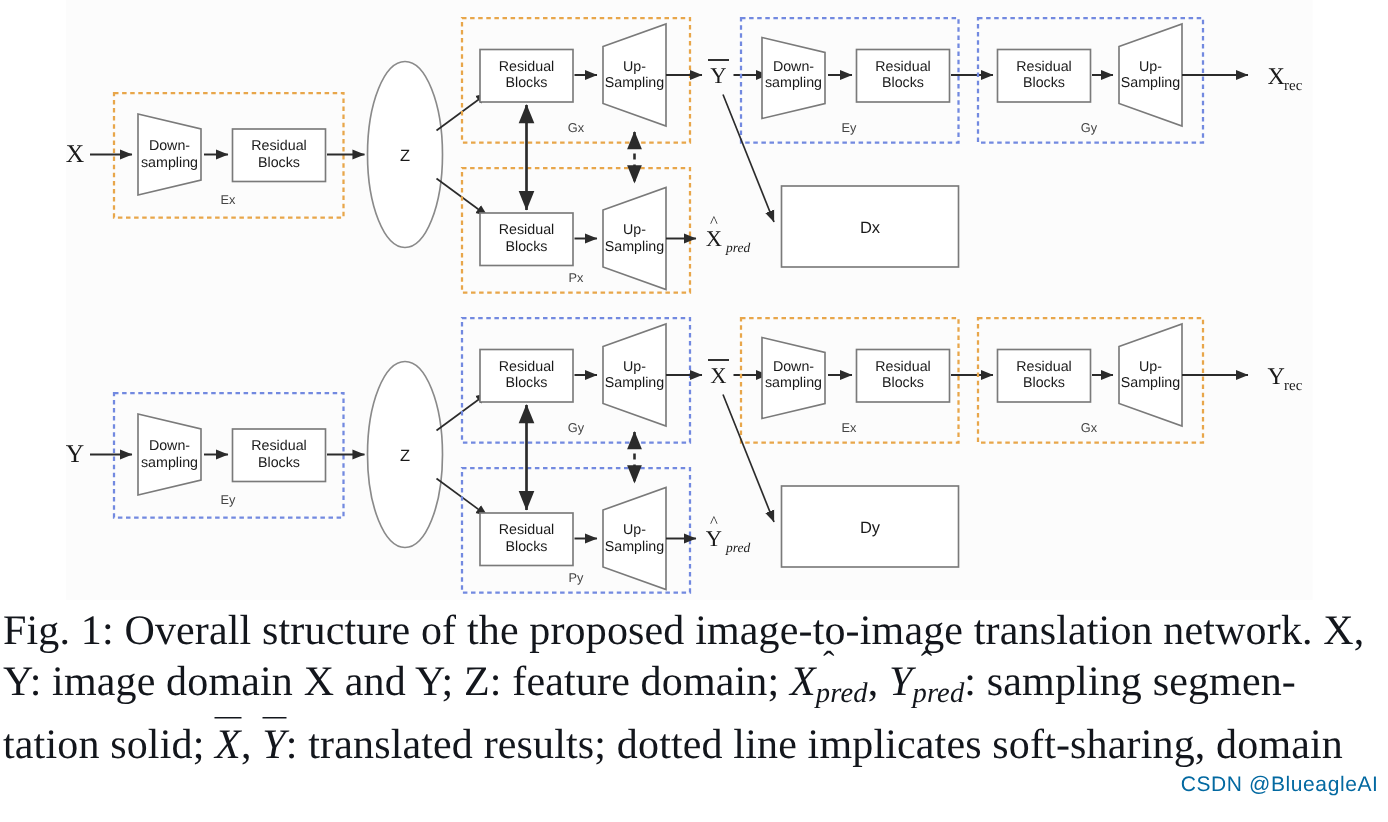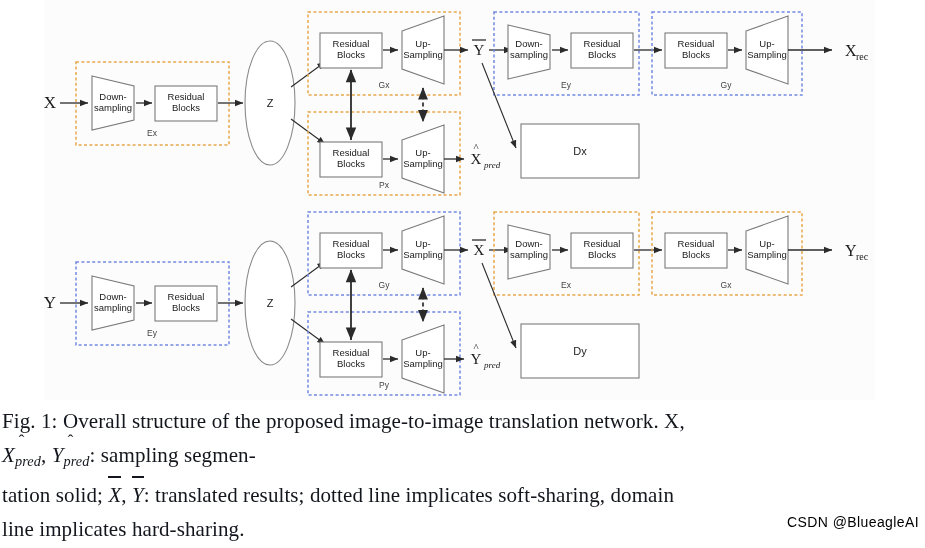--- a/index.html
+++ b/index.html
@@ -5,25 +5,25 @@
   html,body{margin:0;padding:0;background:#ffffff;}
   body{width:925px;height:548px;position:relative;font-family:"Liberation Sans",sans-serif;overflow:hidden;}
 
   #figure-panel{position:absolute;left:44px;top:0px;width:831px;height:400px;background:#fcfcfc;}
 
   svg#diagram{position:absolute;left:0;top:0;width:925px;height:400px;}
 
   
   #caption{position:absolute;left:0px;top:404px;width:925px;height:144px;
            font-family:"Liberation Serif",serif;color:#13161c;}
-  .cap-line{font-size:21px;line-height:34px;white-space:nowrap;padding-left:2px;letter-spacing:.1px;}
+  .cap-line{font-size:28px;line-height:34px;white-space:nowrap;padding-left:2px;letter-spacing:.1px;}
   .cap-line sub{font-size:.68em;font-style:italic;vertical-align:-0.25em;}
   .ital{font-style:italic;}
   #watermark{position:absolute;right:6px;top:110px;font-family:"Liberation Sans",sans-serif;
-             font-size:14px;color:#000000;letter-spacing:.4px;}
+             font-size:14px;color:#0369a1;letter-spacing:.4px;}
   .ovl{position:relative;display:inline-block;}
   .ovl>.bar{position:absolute;left:0;right:0;top:-0.06em;height:1.4px;background:#13161c;}
   .ovl>.hat{position:absolute;left:50%;transform:translateX(-50%);top:-0.30em;font-size:.8em;line-height:1;}
 </style>
 </head>
 <body>
 
 <div id="figure-panel"></div>
 
 <svg id="diagram" viewBox="0 0 925 400">
@@ -255,22 +255,19 @@
   <rect x="521" y="324" width="118" height="54" fill="#fff" stroke="#7a7a7a" stroke-width="1.1"></rect>
   <text x="580" y="355" font-size="11" fill="#1a1a1a" text-anchor="middle" font-family="Liberation Sans, sans-serif">Dy</text>
   <line x1="482" y1="263" x2="516" y2="348" stroke="#2b2b2b" stroke-width="1.1" marker-end="url(#ah2)"></line>
 </svg>
 
 <div id="caption">
   <div class="cap-line">
     <span>Fig. 1: Overall structure of the proposed image-to-image translation network. X,</span>
   </div>
   <div class="cap-line">
-    <span class="ovl"><span class="hat">̂</span><span class="ital">X</span><sub class="ital">pred</sub></span><span>, </span><span class="ovl"><span class="hat">̂</span><span class="ital">Y</span><sub class="ital">pred</sub></span><span>: sampling segmen-</span>
+    <span>Y: image domain X and Y; Z: feature domain; </span><span class="ovl"><span class="hat">̂</span><span class="ital">X</span><sub class="ital">pred</sub></span><span>, </span><span class="ovl"><span class="hat">̂</span><span class="ital">Y</span><sub class="ital">pred</sub></span><span>: sampling segmen-</span>
   </div>
   <div class="cap-line">
     <span>tation solid; </span><span class="ovl"><span class="bar"></span><span class="ital">X</span></span><span>, </span><span class="ovl"><span class="bar"></span><span class="ital">Y</span></span><span>: translated results; dotted line implicates soft-sharing, domain</span>
   </div>
-  <div class="cap-line">
-    <span>line implicates hard-sharing.</span>
-  </div>
   <div id="watermark">CSDN @BlueagleAI</div>
 </div>
 
 </body></html>

